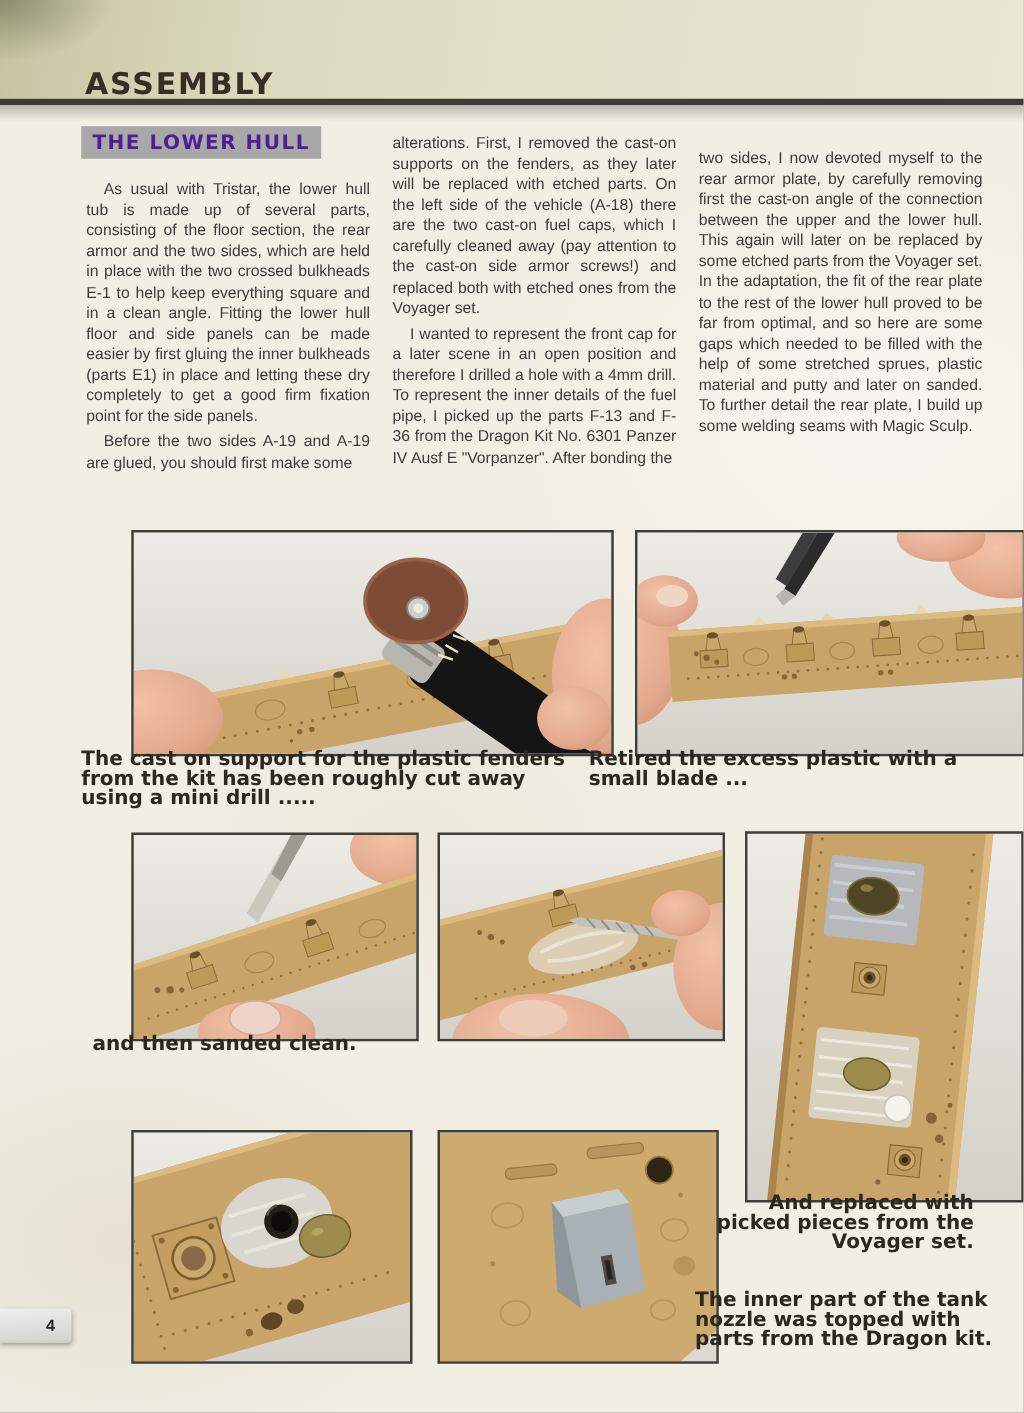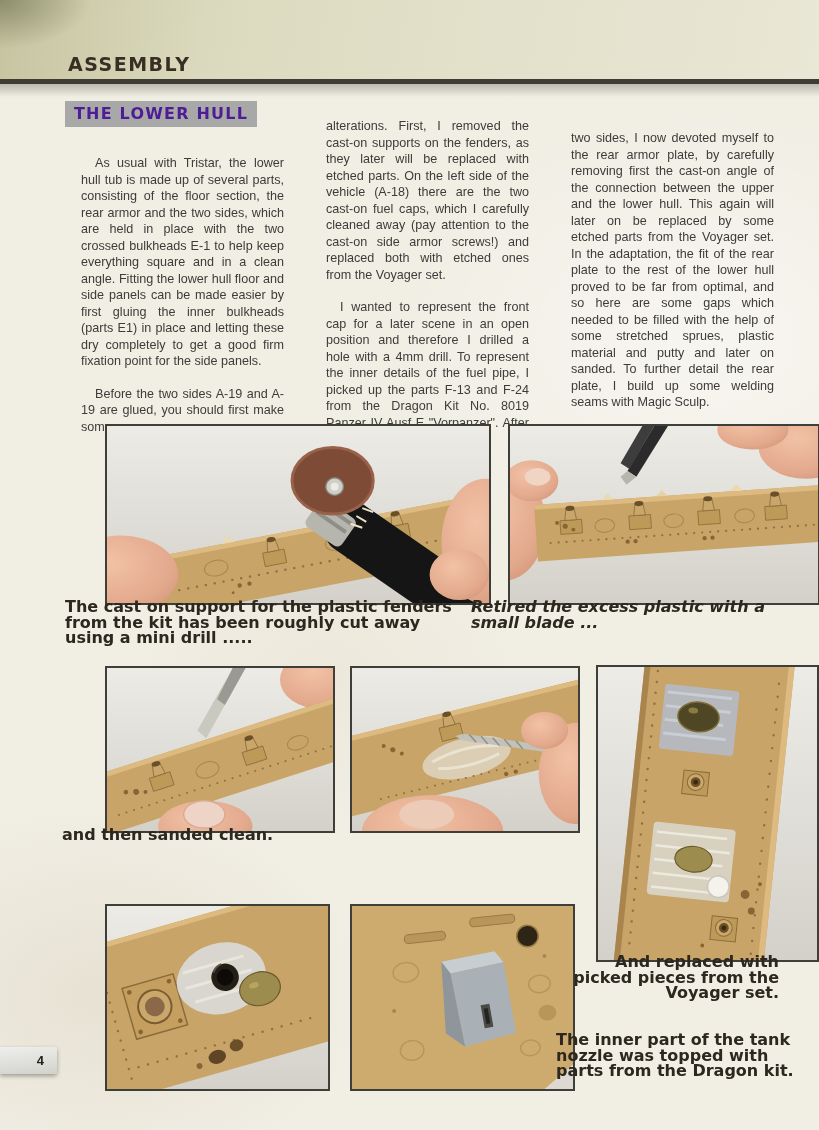--- a/index.html
+++ b/index.html
@@ -18,62 +18,62 @@
   
   .band{
     position:absolute;left:0;top:0;width:819px;height:79px;
     background:
       radial-gradient(130px 70px at 0% 0%, rgba(70,72,40,.45), transparent 70%),
       linear-gradient(100deg,#c6c4a0,#dbd9bd 25%,#e2e0c9 55%,#e9e7d5);
   }
   .band-title{
     position:absolute;left:68px;top:53px;
     font-family:"DejaVu Sans", sans-serif;
-    font-size:19px;font-weight:800;letter-spacing:1.5px;
+    font-size:24px;font-weight:800;letter-spacing:1.5px;
     color:var(--ink-dark,#372f23);
   }
   .rule{position:absolute;left:0;top:79px;width:819px;height:5px;background:#3e3d35;}
   .rule-shadow{position:absolute;left:0;top:84px;width:819px;height:13px;
     background:linear-gradient(rgba(74,72,62,.32),rgba(74,72,62,0));}
   
   .section-title{
     position:absolute;left:65px;top:101px;width:192px;height:26px;
     background:var(--title-bg,#a8a8a8);
     text-align:center;line-height:26px;
     font-family:"DejaVu Sans", sans-serif;
     font-size:16px;font-weight:800;letter-spacing:1.2px;
     color:#4c1d95;
   }
   
   .col{position:absolute;width:235px;
     font-size:12.6px;line-height:16.5px;color:#3d3c3a;
     text-align:justify;}
-  .col p{margin:16px;}
+  .col p{margin:4px;}
   .col p.indent{text-indent:14px;}
   .col1{left:65px;top:139px;}
   .col2{left:310px;top:102px;}
   .col3{left:555px;top:114px;}
   
   .photo{position:absolute;box-sizing:border-box;border:2px solid #3f3f39;
     background:#e5e3de;overflow:hidden;}
   .photo svg{display:block;width:100%;height:100%;}
   .photo-a{left:65px;top:408px;width:386px;height:181px;}
   .photo-b{left:468px;top:408px;width:312px;height:181px;}
   .photo-c{left:65px;top:650px;width:230px;height:167px;}
   .photo-d{left:310px;top:650px;width:230px;height:167px;}
   .photo-e{left:556px;top:649px;width:223px;height:297px;}
   .photo-f{left:65px;top:888px;width:225px;height:187px;}
   .photo-g{left:310px;top:888px;width:225px;height:187px;}
   
   .caption{position:absolute;
     font-family:"DejaVu Sans", sans-serif;
     font-size:16px;font-weight:700;line-height:15.5px;color:#2c2820;}
   .cap1{left:65px;top:599px;width:398px;}
-  .cap2{left:471px;top:599px;width:322px;font-style:italic;}
-  .cap3{left:62px;top:827px;width:240px;}
+  .cap2{left:471px;top:599px;width:322px;}
+  .cap3{left:74px;top:827px;width:240px;}
   .cap4{left:310px;top:827px;width:235px;}
   .cap5{left:556px;top:954px;width:223px;text-align:right;}
   .cap6{left:556px;top:1032px;width:240px;}
   
   .page-tab{
     position:absolute;left:0;top:1047px;width:57px;height:27px;
     background:linear-gradient(175deg,#eeeeec,#d2d2cd);
     border-radius:0 3px 3px 0;
     box-shadow:0 2px 4px rgba(60,58,48,.45);
     font-size:13px;font-weight:700;color:#23211c;
@@ -117,21 +117,21 @@
   <div class="rule-shadow"></div>
 
   <div class="section-title">THE LOWER HULL</div>
 
   <div class="col col1">
     <p class="indent">As usual with Tristar, the lower hull tub is made up of several parts, consisting of the floor section, the rear armor and the two sides, which are held in place with the two crossed bulkheads E-1 to help keep everything square and in a clean angle. Fitting the lower hull floor and side panels can be made easier by first gluing the inner bulkheads (parts E1) in place and letting these dry completely to get a good firm fixation point for the side panels.</p>
     <p class="indent">Before the two sides A-19 and A-19 are glued, you should first make some</p>
   </div>
   <div class="col col2">
     <p>alterations. First, I removed the cast-on supports on the fenders, as they later will be replaced with etched parts. On the left side of the vehicle (A-18) there are the two cast-on fuel caps, which I carefully cleaned away (pay attention to the cast-on side armor screws!) and replaced both with etched ones from the Voyager set.</p>
-    <p class="indent">I wanted to represent the front cap for a later scene in an open position and therefore I drilled a hole with a 4mm drill. To represent the inner details of the fuel pipe, I picked up the parts F-13 and F-24 from the Dragon Kit No. 8019 Panzer IV Ausf E "Vorpanzer". After bonding the</p>
+    <p class="indent">I wanted to represent the front cap for a later scene in an open position and therefore I drilled a hole with a 4mm drill. To represent the inner details of the fuel pipe, I picked up the parts F-13 and F-36 from the Dragon Kit No. 6301 Panzer IV Ausf E "Vorpanzer". After bonding the</p>
   </div>
   <div class="col col3">
     <p>two sides, I now devoted myself to the rear armor plate, by carefully removing first the cast-on angle of the connection between the upper and the lower hull. This again will later on be replaced by some etched parts from the Voyager set. In the adaptation, the fit of the rear plate to the rest of the lower hull proved to be far from optimal, and so here are some gaps which needed to be filled with the help of some stretched sprues, plastic material and putty and later on sanded. To further detail the rear plate, I build up some welding seams with Magic Sculp.</p>
   </div>
 
   <figure class="photo photo-a">
     <svg viewBox="0 0 386 181" preserveAspectRatio="none">
       <rect width="386" height="181" fill="url(#photobg)"></rect>
       <g transform="rotate(-11 200 135)">
         <rect x="-30" y="105" width="430" height="62" fill="#c8a468"></rect>

